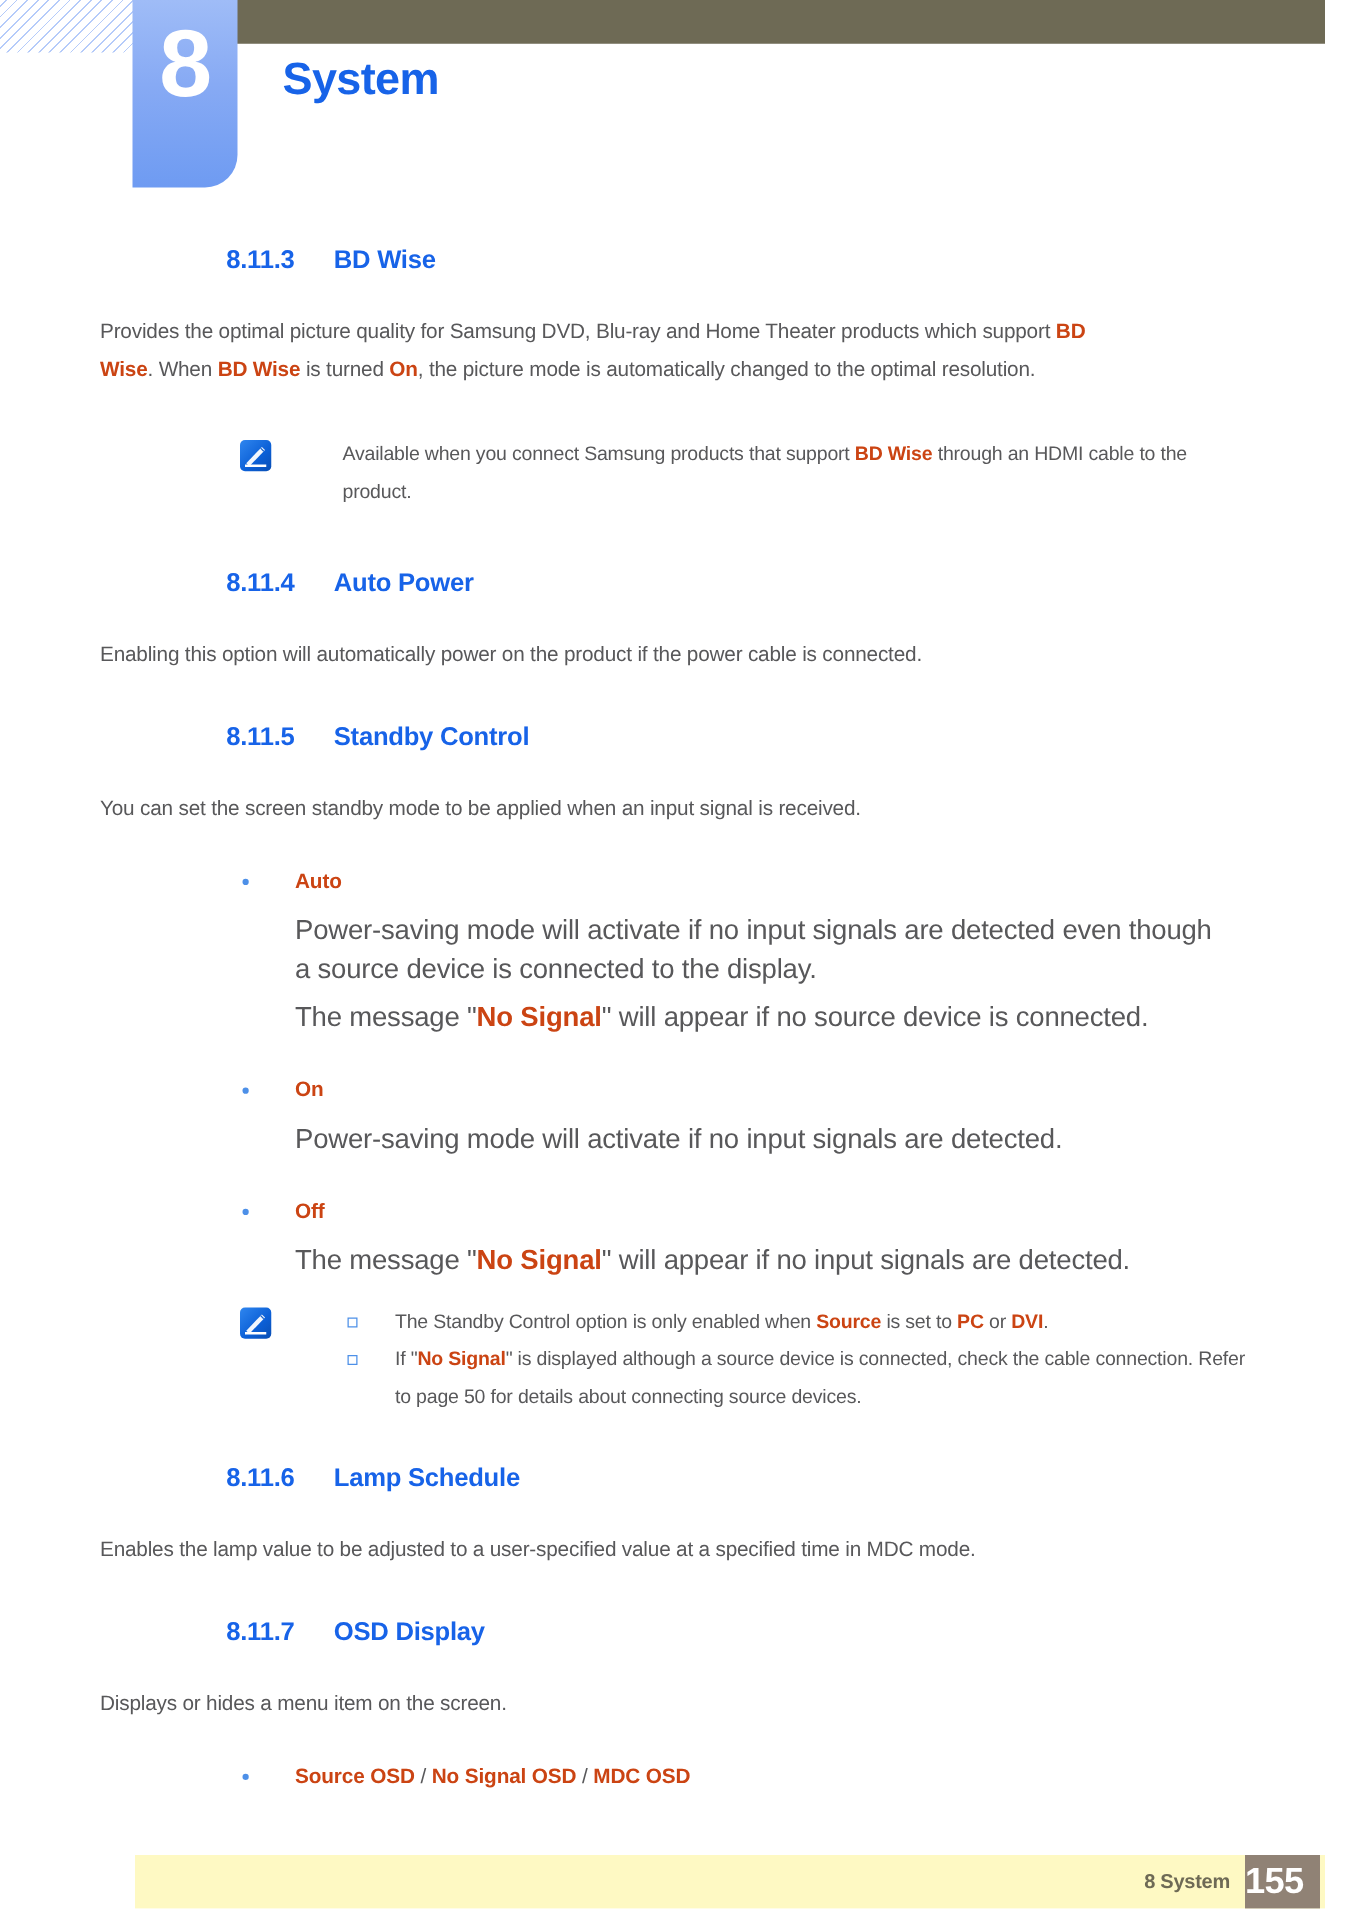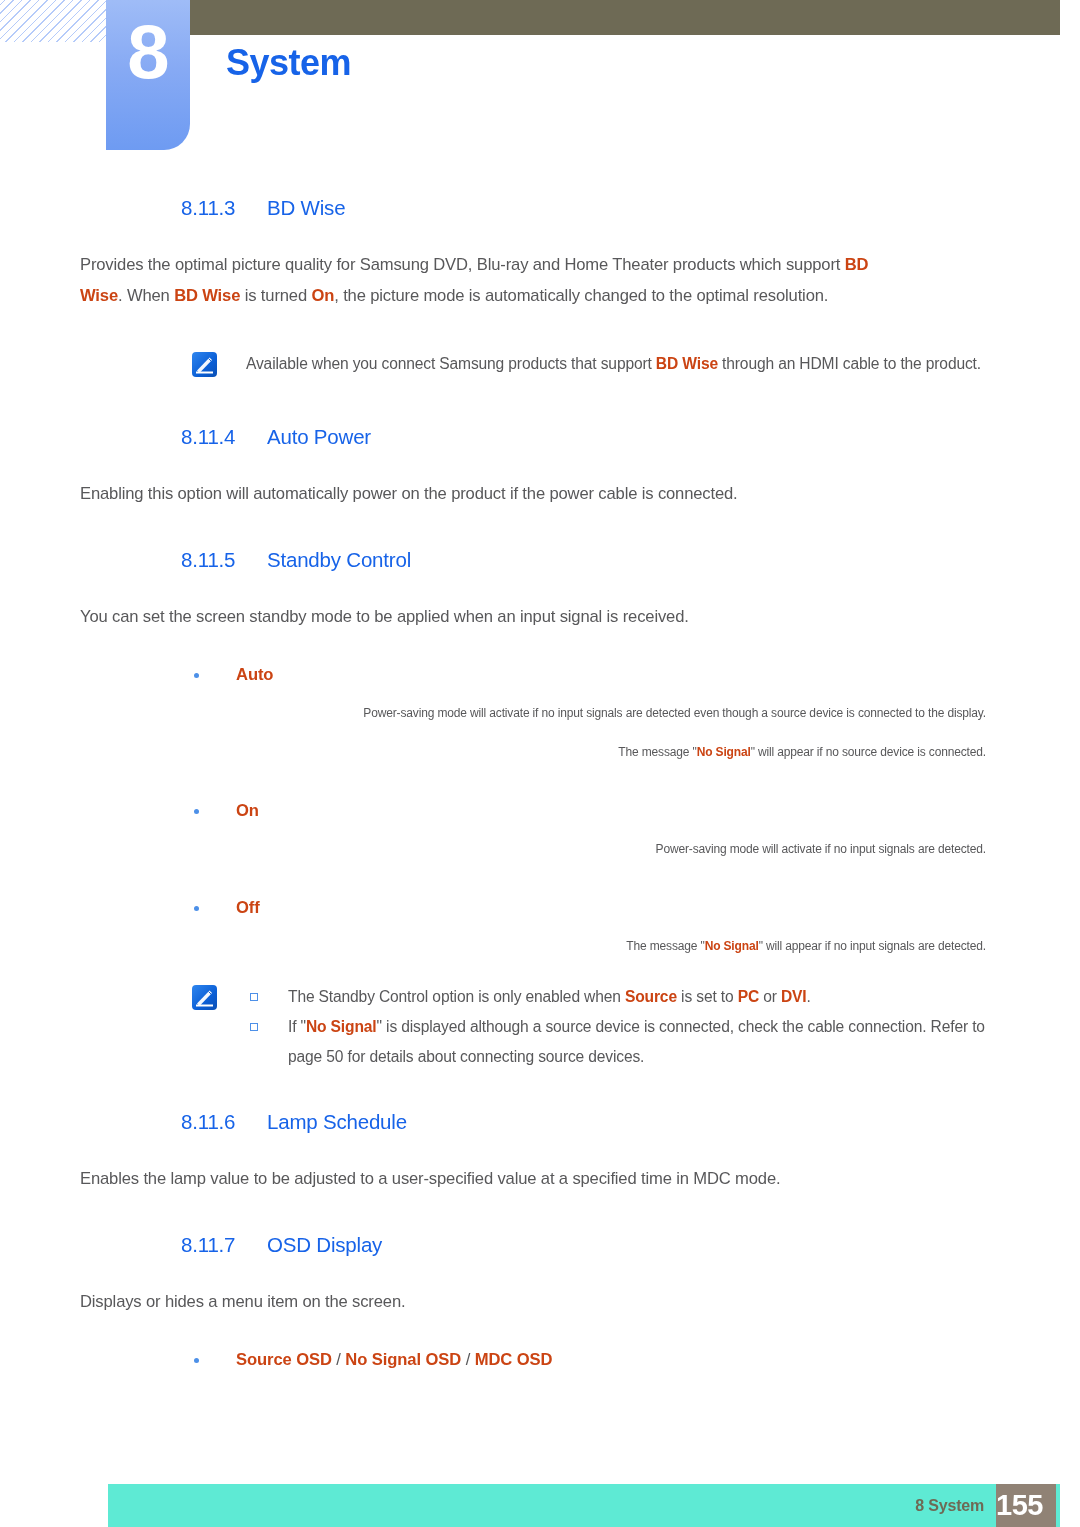--- a/index.html
+++ b/index.html
@@ -65,21 +65,21 @@
   
   .content {
     position: absolute;
     left: 0; top: 196px;
     width: 1080px;
   }
   .h2 {
     margin: 0 0 0 181px;
     color: #1763e8;
     font-size: 20.5px;
-    font-weight: normal;
+    font-weight: bold;
     letter-spacing: -0.2px;
   }
   .h2 .num { display: inline-block; min-width: 86px; }
   .para {
     margin: 0 0 0 80px;
     width: 790px;
     color: #58585a;
     font-size: 16.6px;
     line-height: 30.5px;
     letter-spacing: -0.15px;
@@ -96,21 +96,21 @@
   .note-icon {
     position: absolute;
     left: 2px; top: 3px;
     width: 25px; height: 25px;
     border-radius: 4px;
     background: linear-gradient(135deg, #2f86ef 0%, #0b5fd6 60%, #0a4fb4 100%);
     overflow: hidden;
   }
   .note-icon svg { display: block; }
   .note-body {
-    margin-left: 56px;
+    margin-left: 84px;
     color: #58585a;
     font-size: 15.6px;
     line-height: 30px;
     letter-spacing: -0.15px;
   }
   .note-li {
     position: relative;
     padding-left: 42px;
   }
   .sq-marker {
@@ -138,38 +138,37 @@
     position: absolute;
     left: 4px; top: 13px;
     width: 5px; height: 5px;
     border-radius: 50%;
     background: #4d90e8;
   }
   .sub-para {
     margin: 0 0 0 236px;
     width: 750px;
     color: #58585a;
-    font-size: 12px;
+    font-size: 22px;
     line-height: 31px;
     letter-spacing: -0.15px;
-    text-align: right;
   }
   .sp-8  { height: 8px; }
   .sp-16 { height: 16px; }
   .sp-20 { height: 20px; }
   .sp-30 { height: 30px; }
   .sp-38 { height: 38px; }
   .sp-46 { height: 46px; }
 
   
   .footer-bar {
     position: absolute;
     left: 108px; bottom: 0;
     width: 952px; height: 43px;
-    background: #5eead4;
+    background: #fef9c3;
   }
   .footer-label {
     position: absolute;
     right: 76px; top: 50%;
     transform: translateY(-50%);
     color: #6e6a55;
     font-size: 16px;
     font-weight: bold;
     letter-spacing: -0.2px;
     white-space: nowrap;

